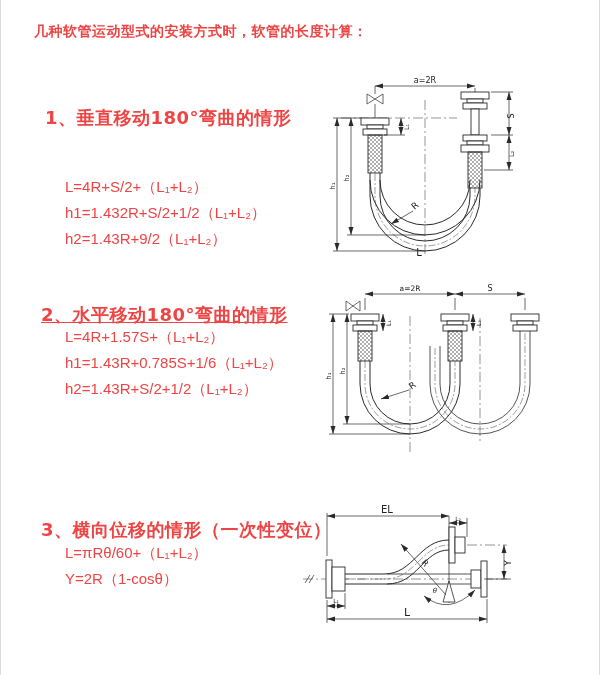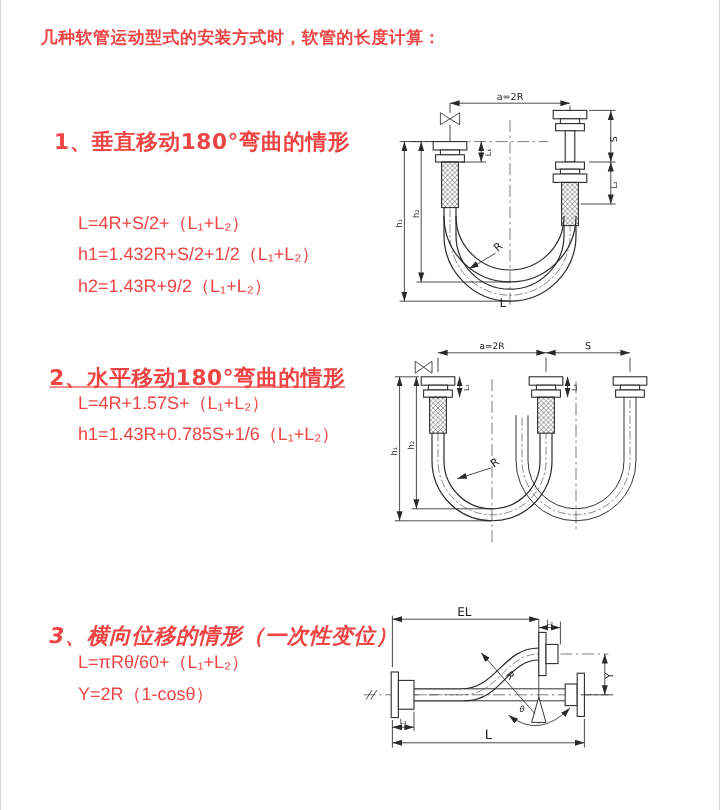--- a/index.html
+++ b/index.html
@@ -7,21 +7,21 @@
     width:600px;height:675px;background:#ffffff;position:relative;overflow:hidden;
     font-family:"DejaVu Sans","Liberation Sans",sans-serif;color:#ef4444;
     margin:0 auto;border-left:1px solid #d9d9d9;border-right:1px solid #d9d9d9;box-sizing:border-box;
   }
   .title{position:absolute;left:33px;top:23px;font-size:14px;font-weight:700;letter-spacing:0.5px;}
   .sec-heading{position:absolute;font-size:18px;font-weight:700;letter-spacing:0.5px;}
   .formulas{position:absolute;font-size:15px;line-height:26px;font-family:"Liberation Sans","DejaVu Sans",sans-serif;}
   .formulas div{white-space:pre;}
   #h1c{left:44px;top:106px;}
   #h2c{left:40px;top:303px;text-decoration:underline;}
-  #h3c{left:40px;top:518px;font-style:italic;}
+  #h3c{left:40px;top:518px;}
   #f1c{left:64px;top:130px;margin-top:44px;}
   #f2c{left:64px;top:324px;}
   #f3c{left:64px;top:540px;}
   svg{position:absolute;overflow:visible;}
   #d1{left:316px;top:74px;}
   #d2{left:312px;top:284px;}
   #d3{left:298px;top:503px;}
   .ln{stroke:#2a2a2a;stroke-width:0.7;fill:none;}
   .hose{stroke:#2a2a2a;stroke-width:1;fill:none;}
   .thin2{stroke:#2a2a2a;stroke-width:0.8;fill:none;}
@@ -41,20 +41,21 @@
   <div class="formulas" id="f1c">
     <div>L=4R+S/2+（L₁+L₂）</div>
     <div>h1=1.432R+S/2+1/2（L₁+L₂）</div>
     <div>h2=1.43R+9/2（L₁+L₂）</div>
   </div>
 
   <div class="sec-heading" id="h2c">2、水平移动180°弯曲的情形</div>
   <div class="formulas" id="f2c">
     <div>L=4R+1.57S+（L₁+L₂）</div>
     <div>h1=1.43R+0.785S+1/6（L₁+L₂）</div>
+    <div>h2=1.43R+S/2+1/2（L₁+L₂）</div>
   </div>
 
   <div class="sec-heading" id="h3c">3、横向位移的情形（一次性变位）</div>
   <div class="formulas" id="f3c">
     <div>L=πRθ/60+（L₁+L₂）</div>
     <div>Y=2R（1-cosθ）</div>
   </div>
 
   <svg id="d1" width="268" height="184" viewBox="0 0 268 184">
     <defs>

